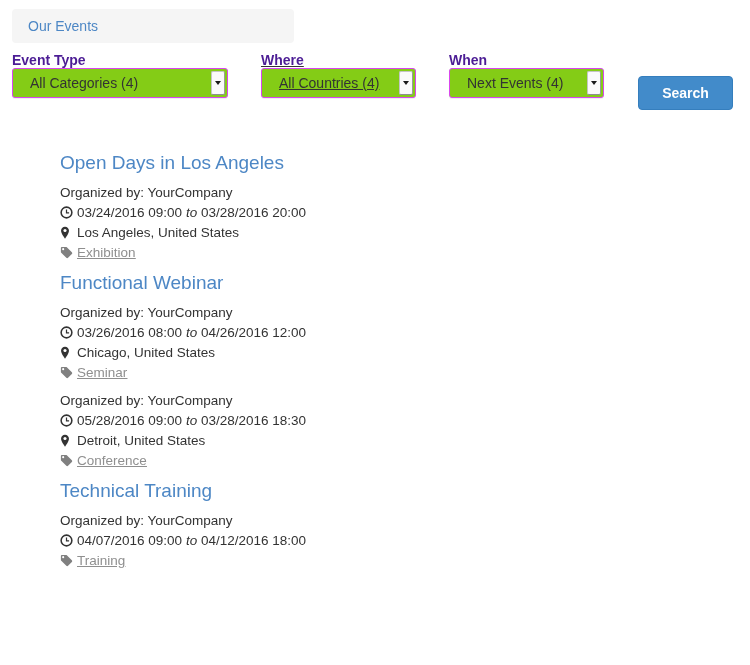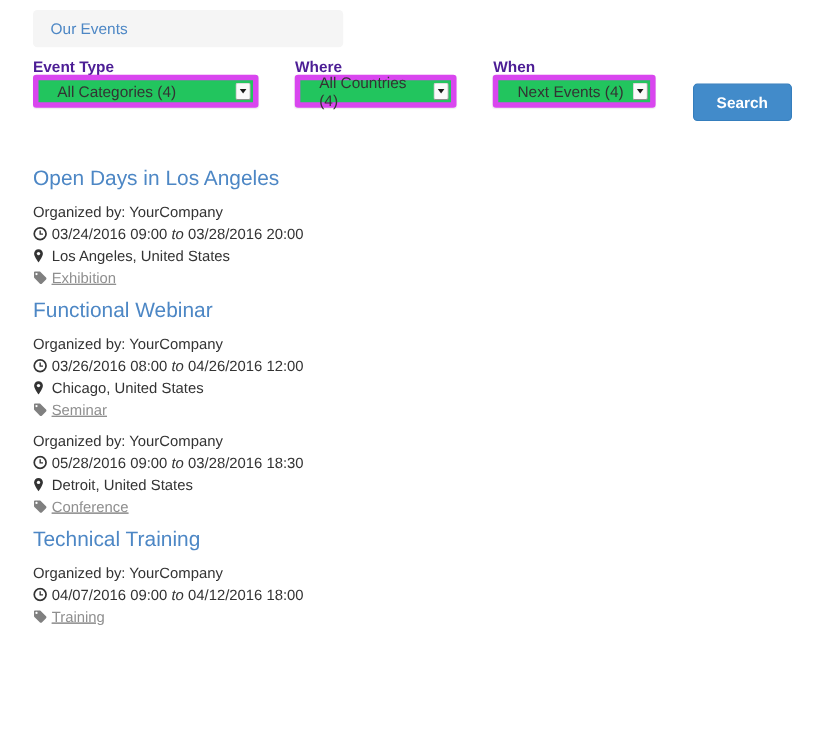--- a/index.html
+++ b/index.html
@@ -2,47 +2,47 @@
 <html><head>
 <meta charset="utf-8">
 <style>
   * { margin:0; padding:0; box-sizing:border-box; }
   html,body { width:750px; height:665px; background:#ffffff; overflow:hidden; }
   body {
     font-family:"Liberation Sans", sans-serif;
     color:#333333;
     font-size:14px;
   }
-  .page { padding:0 30px; }
+  .page { padding:0 12px; }
 
   
   .breadcrumb {
     margin-top:9px;
     width:282px; height:34px;
     background:#f5f5f5;
     border-radius:4px;
     display:flex; align-items:center;
     padding-left:16px;
   }
   .breadcrumb a {
     color:#4d87c5; text-decoration:none; font-size:14px; cursor:pointer;
   }
 
   
   .filters { margin-top:10px; display:flex; align-items:flex-start; }
   .fgroup { display:flex; flex-direction:column; }
   .fgroup .flabel { font-weight:bold; font-size:14px; line-height:15px; color:#4c1d95; }
   .g1 { width:216px; }
-  .g2 { width:155px; margin-left:33px; }
+  .g2 { width:155px; margin-left:33px;text-decoration:underline; }
   .g3 { width:155px; margin-left:33px; }
 
   .select {
     position:relative; height:30px; width:100%;
-    border:5px solid #d946ef; border-radius:3px;
-    background:#22c55e;
+    border:1px solid #d946ef; border-radius:3px;
+    background:#84cc16;
     display:flex; align-items:center;
     padding-left:17px; padding-right:22px;
     font-size:14px; color:#333;
     box-shadow:0 1px 1px rgba(0,0,0,0.07);
     cursor:pointer;
   }
   .select-arrow {
     position:absolute; top:2px; right:2px; bottom:2px; width:14px;
     background:#fafafa;
     border:1px solid #c4c4c4;
@@ -64,21 +64,21 @@
     border:1px solid #357ebd;
     border-radius:4px;
     color:#ffffff; font-size:14px;
     font-family:"Liberation Sans", sans-serif;
     cursor:pointer;
     font-weight:bold;
   }
 
   
   .events { margin-top:41px; }
-  .event { margin-bottom:8px; }
+  .event { margin-bottom:8px;margin-left:48px; }
   .event-title {
     font-size:19px; line-height:24px; font-weight:normal;
     margin-bottom:8px;
   }
   .event-title a { color:#4d87c5; text-decoration:none; cursor:pointer; }
   .eline { font-size:13.5px; line-height:20px; color:#333; }
   .eline.tagline, .eline.tagline .txt { color:#8f8f8f;text-decoration:underline; }
   .eline .icon { display:inline-block; width:13px; margin-right:4px; }
   .eline .icon svg { vertical-align:-2px; }
   .sep { font-style:italic; }

